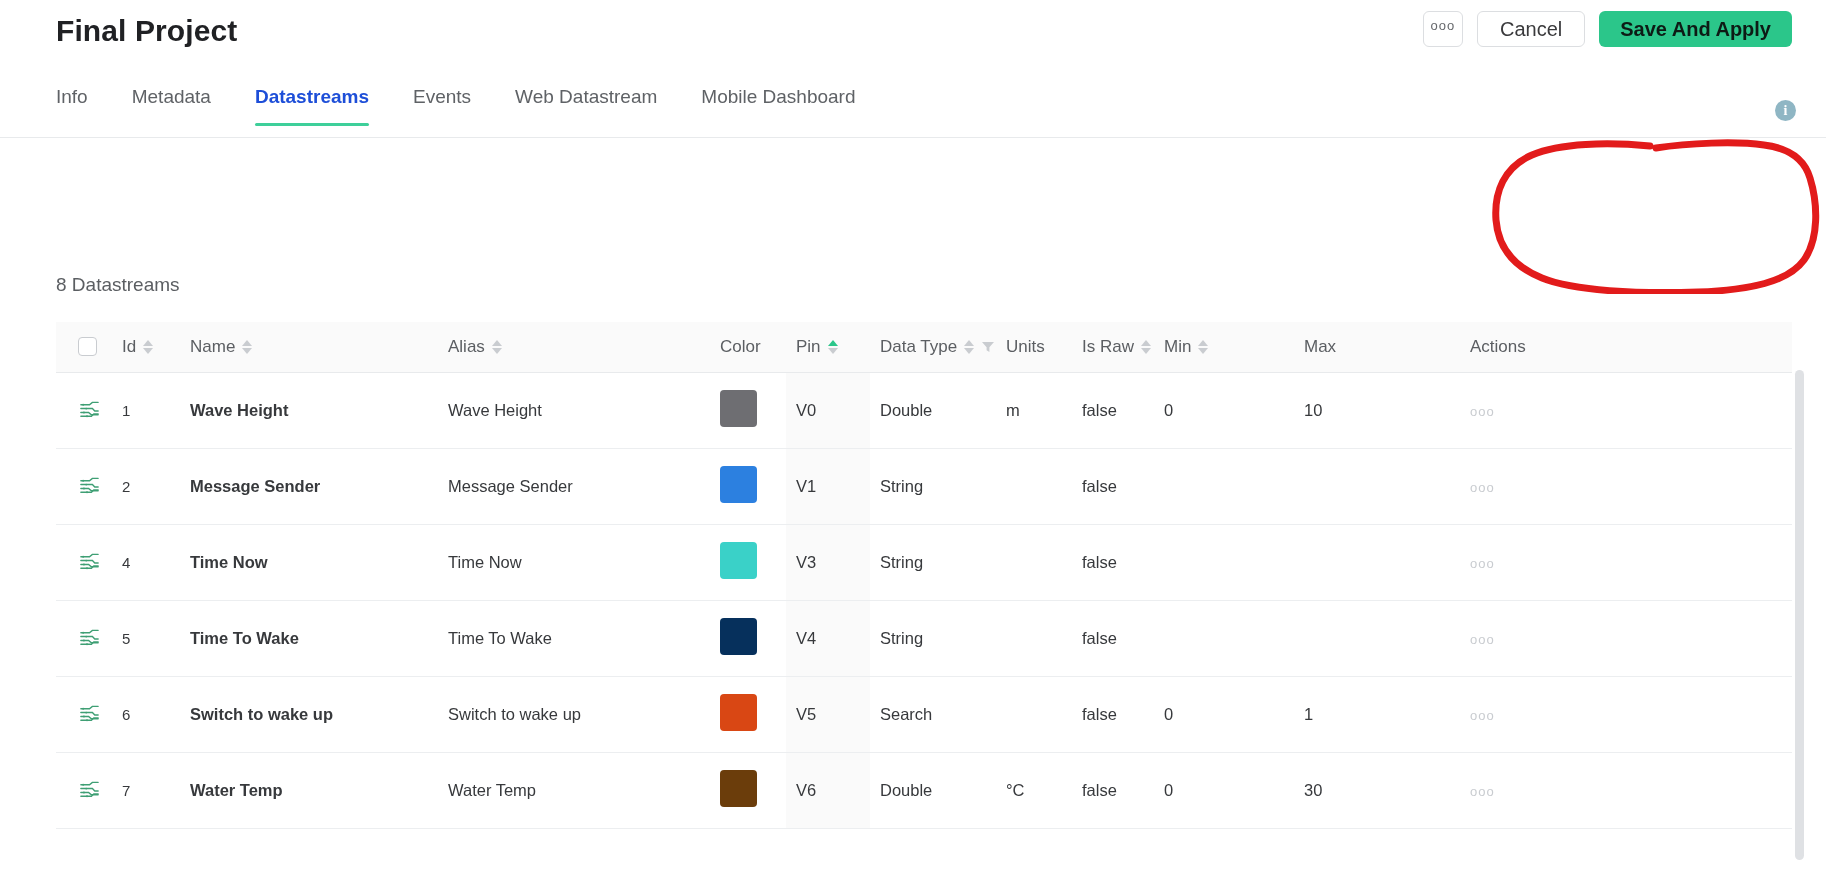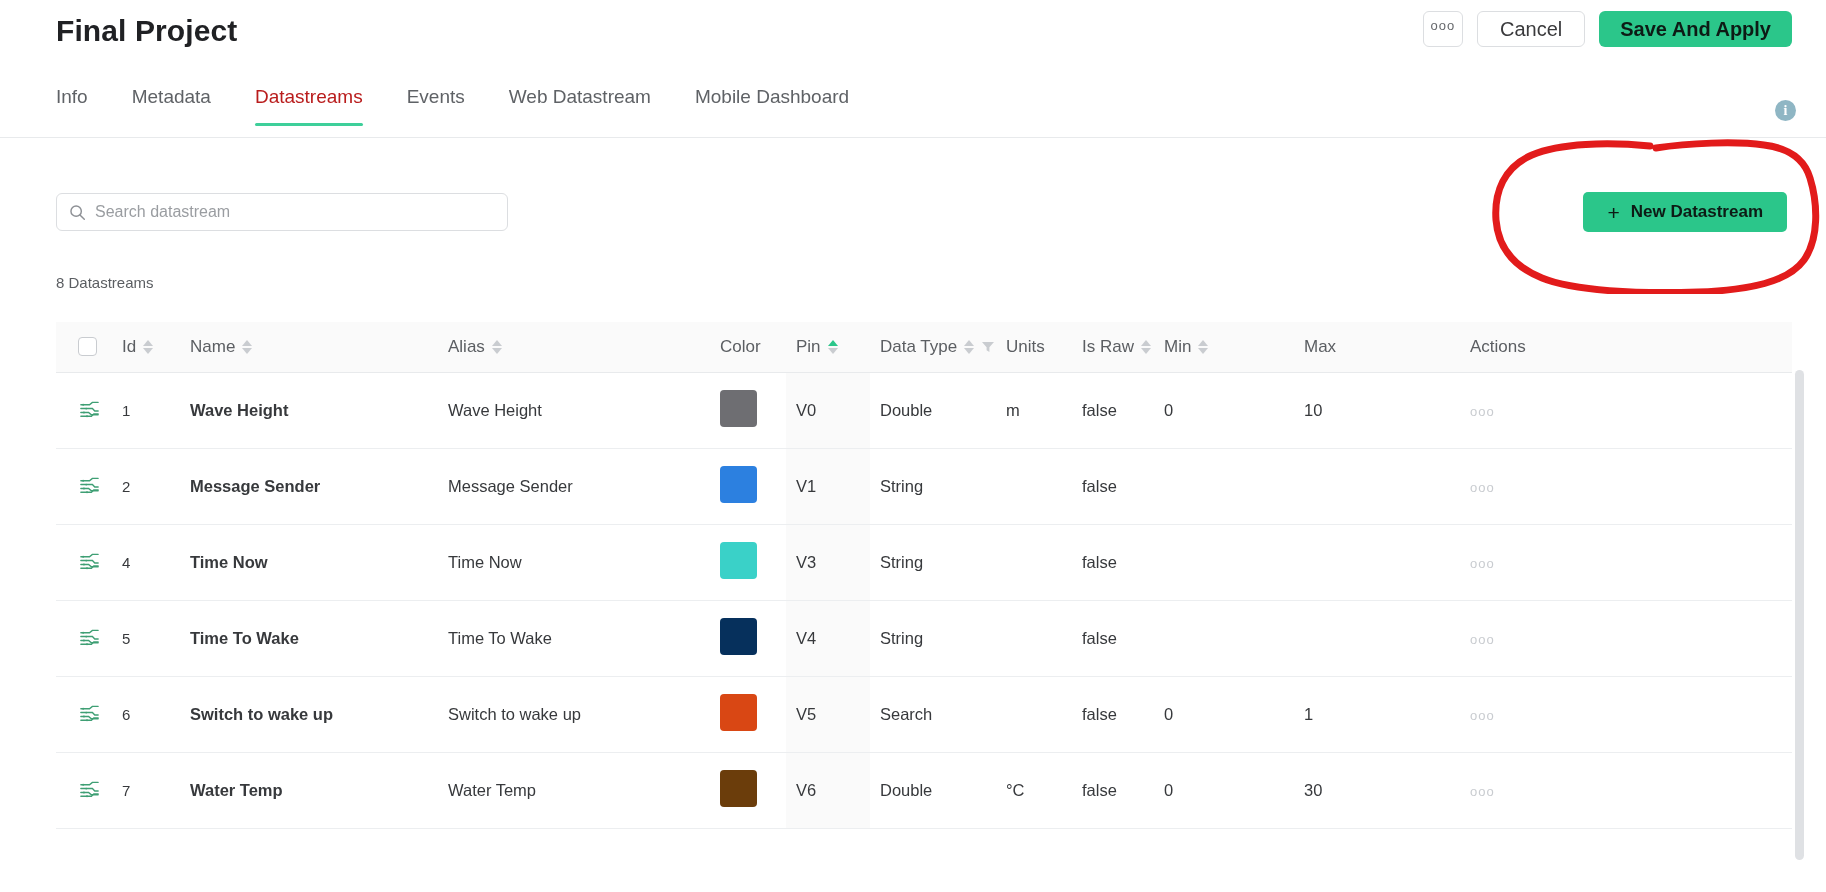--- a/index.html
+++ b/index.html
@@ -103,22 +103,22 @@
   .tab {
     position: relative;
     font-size: 19px;
     color: #5f6266;
     padding: 10px 22px 18px 22px;
     cursor: pointer;
     white-space: nowrap;
   }
   .tab:first-child { padding-left: 0; }
   .tab.active {
-    color: #b91c1c;
-    font-weight: 400;
+    color: #1d4ed8;
+    font-weight: 700;
   }
   .tab.active::after {
     content: "";
     position: absolute;
     left: 22px; right: 22px;
     bottom: 0;
     height: 3px;
     background: #3ecf9a;
     border-radius: 2px;
   }
@@ -181,21 +181,21 @@
     font-weight: 700;
     font-family: "Liberation Sans", sans-serif;
     display: flex; align-items: center; gap: 11px;
     cursor: pointer;
   }
   .btn-new .plus { font-size: 21px; font-weight: 400; line-height: 1; }
 
   .count-label {
     position: absolute;
     left: 56px; top: 274px;
-    font-size: 15px;
+    font-size: 19px;
     color: #5b5e62;
   }
 
   
   .annotation {
     position: absolute;
     left: 1488px;
     top: 134px;
     width: 338px;
     height: 160px;
@@ -315,34 +315,20 @@
         <div class="tab">Info</div>
         <div class="tab">Metadata</div>
         <div class="tab active">Datastreams</div>
         <div class="tab">Events</div>
         <div class="tab">Web Datastream</div>
         <div class="tab">Mobile Dashboard</div>
       </div>
     <div class="info-badge">i</div>
   </div>
 
-  <div class="toolbar">
-    <div class="search-box">
-      <svg class="search-icon" viewBox="0 0 20 20">
-        <circle cx="8.4" cy="8.4" r="6.1" fill="none" stroke="#8d9095" stroke-width="1.7"></circle>
-        <line x1="12.9" y1="12.9" x2="18" y2="18" stroke="#8d9095" stroke-width="1.7" stroke-linecap="round"></line>
-      </svg>
-      <input class="search-input" type="text" placeholder="Search datastream" style="">
-    </div>
-
-    <button class="btn-new">
-      <span class="plus">+</span>
-      <span>New Datastream</span>
-    </button>
-  </div>
 
   <div class="count-label">8 Datastreams</div>
 
   <svg class="annotation" viewBox="0 0 338 160">
     <path d="M162 12 C 120 8, 72 9, 44 21 C 16 33, 6 58, 8 86
              C 10 112, 24 132, 54 144 C 86 157, 150 160, 210 158
              C 262 156, 300 148, 316 126 C 331 105, 330 70, 322 44
              C 316 24, 300 14, 276 11 C 248 7, 200 9, 168 14" fill="none" stroke="#e21b1b" stroke-width="7" stroke-linecap="round" stroke-linejoin="round"></path>
   </svg>
 

